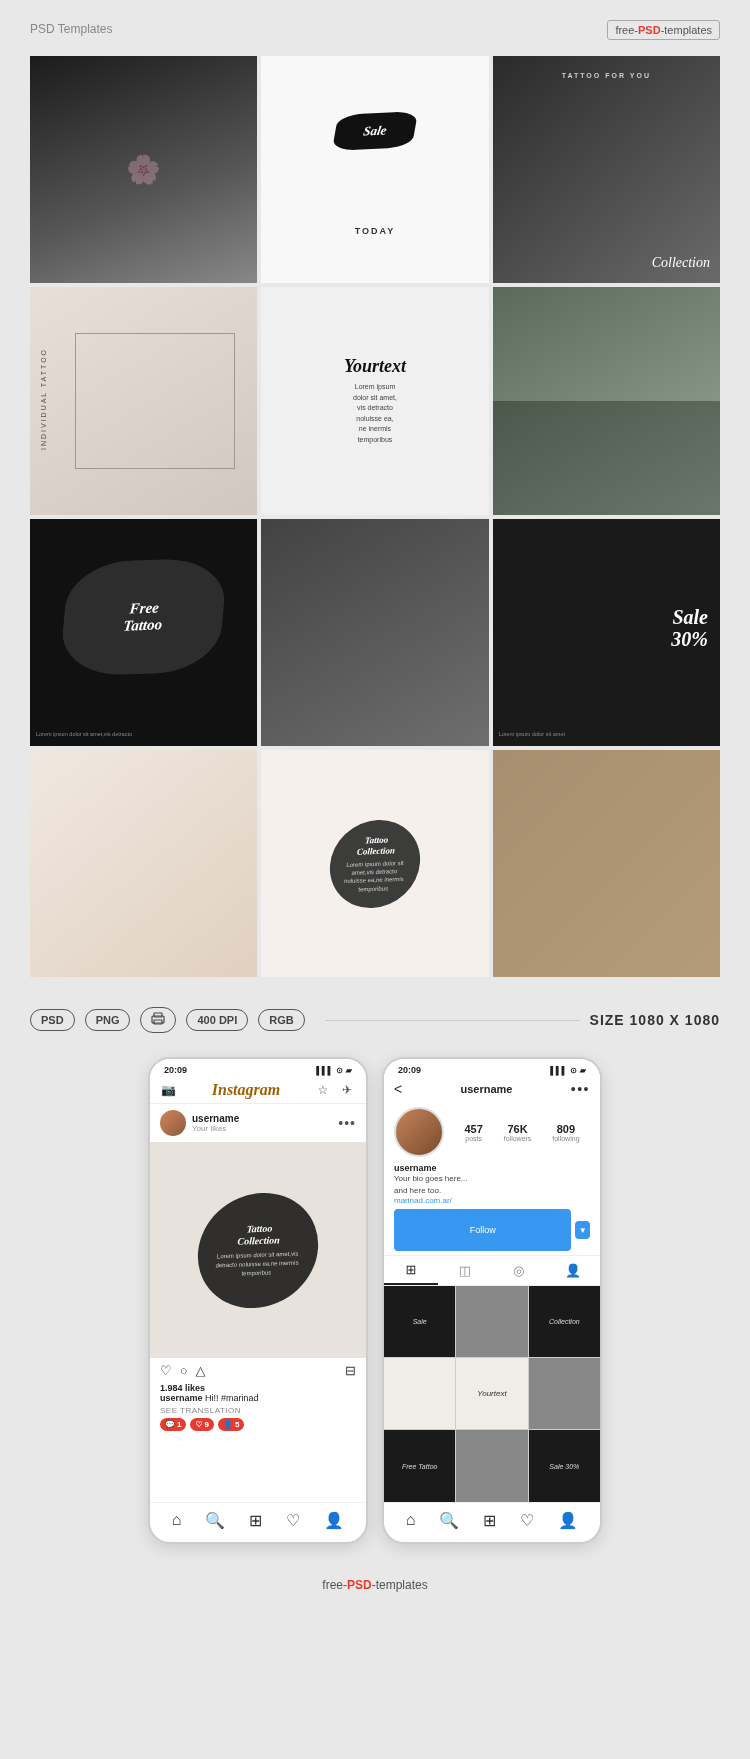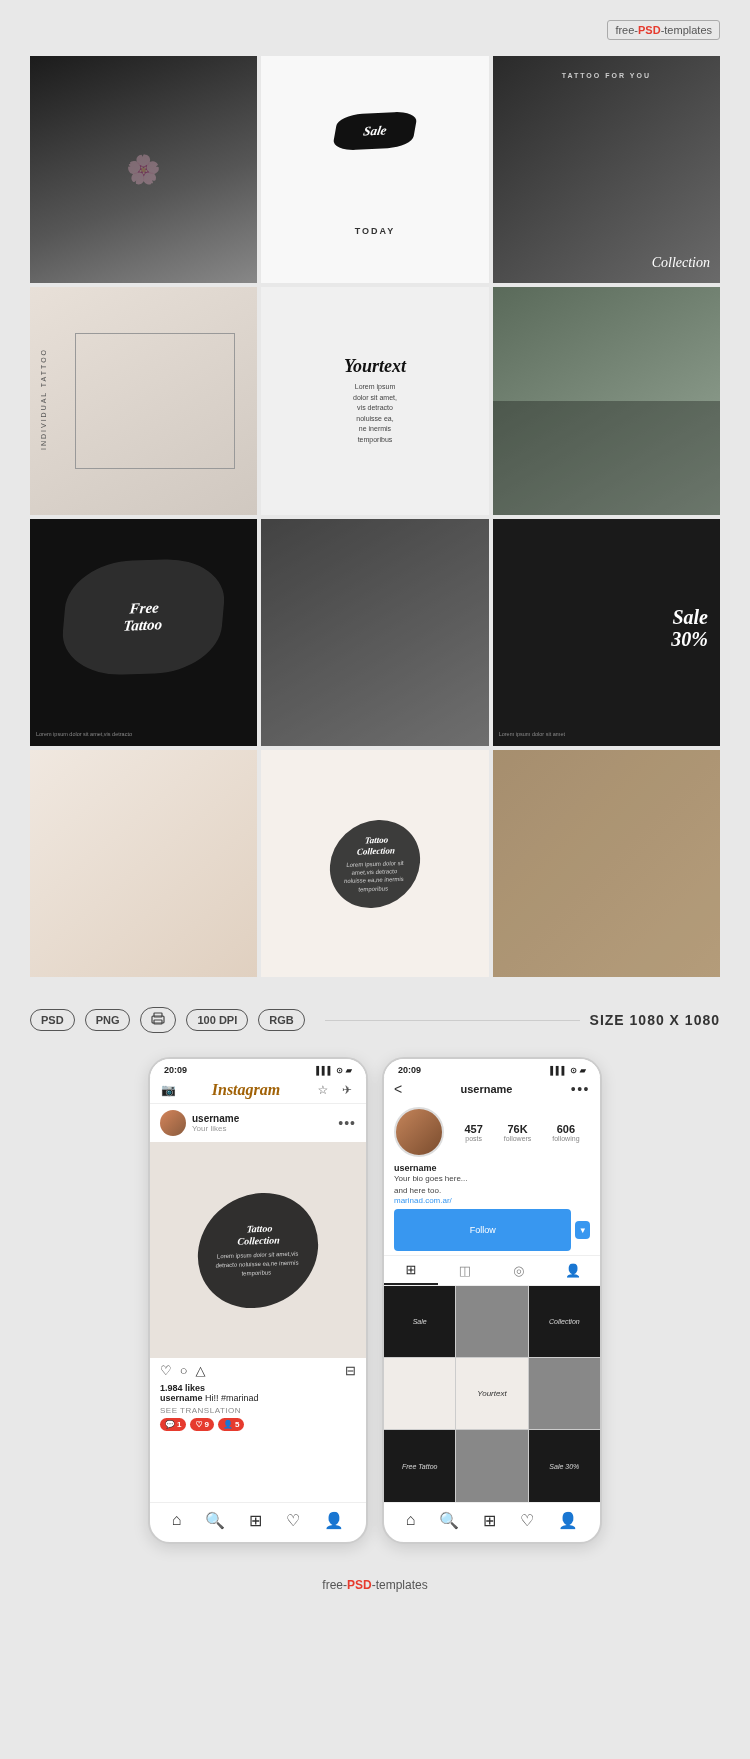--- a/index.html
+++ b/index.html
@@ -448,20 +448,21 @@
       transform: skew(-4deg, -2deg);
     }
   </style>
 </head>
 <body>
 
 <div class="page-wrapper">
 
   <div class="header">
     <div class="header-left">
+      <p>PSD Templates</p>
     </div>
     <div class="logo-brand">
       free-<span>PSD</span>-templates
     </div>
   </div>
 
   <div class="banner-grid">
 
     <div class="banner-cell cell-bg-photo1">
       <div style="position:absolute;inset:0;background:linear-gradient(160deg,#1a1a1a 0%,#555 60%,#888 100%);opacity:0.95;"></div>
@@ -561,21 +562,21 @@
   <div class="specs-row">
     <div class="spec-badge">PSD</div>
     <div class="spec-badge">PNG</div>
     <div class="spec-badge">
       <svg width="14" height="14" viewBox="0 0 14 14" fill="none" xmlns="http://www.w3.org/2000/svg">
         <rect x="1" y="4" width="12" height="7" rx="1" stroke="#444" stroke-width="1.2" fill="none"></rect>
         <rect x="3" y="1" width="8" height="4" rx="0.5" stroke="#444" stroke-width="1.2" fill="none"></rect>
         <rect x="3" y="8" width="8" height="4" rx="0.5" stroke="#444" stroke-width="1.2" fill="none"></rect>
       </svg>
     </div>
-    <div class="spec-badge">100 DPI</div>
+    <div class="spec-badge">400 DPI</div>
     <div class="spec-badge">RGB</div>
     <div class="spec-divider"></div>
     <div class="spec-size">SIZE 1080 X 1080</div>
   </div>
 
   <div class="phones-row">
 
     <div class="phone-mockup">
 
       <div class="phone-status-bar">
@@ -674,21 +675,21 @@
         <div class="profile-counts">
           <div class="count-item">
             <span class="count-number">457</span>
             <span class="count-label">posts</span>
           </div>
           <div class="count-item">
             <span class="count-number">76K</span>
             <span class="count-label">followers</span>
           </div>
           <div class="count-item">
-            <span class="count-number">606</span>
+            <span class="count-number">809</span>
             <span class="count-label">following</span>
           </div>
         </div>
       </div>
 
       <div class="profile-bio">
         <div class="bio-username">username</div>
         <div class="bio-text">Your bio goes here...</div>
         <div class="bio-text">and here too.</div>
         <div class="bio-link">marinad.com.ar/</div>

